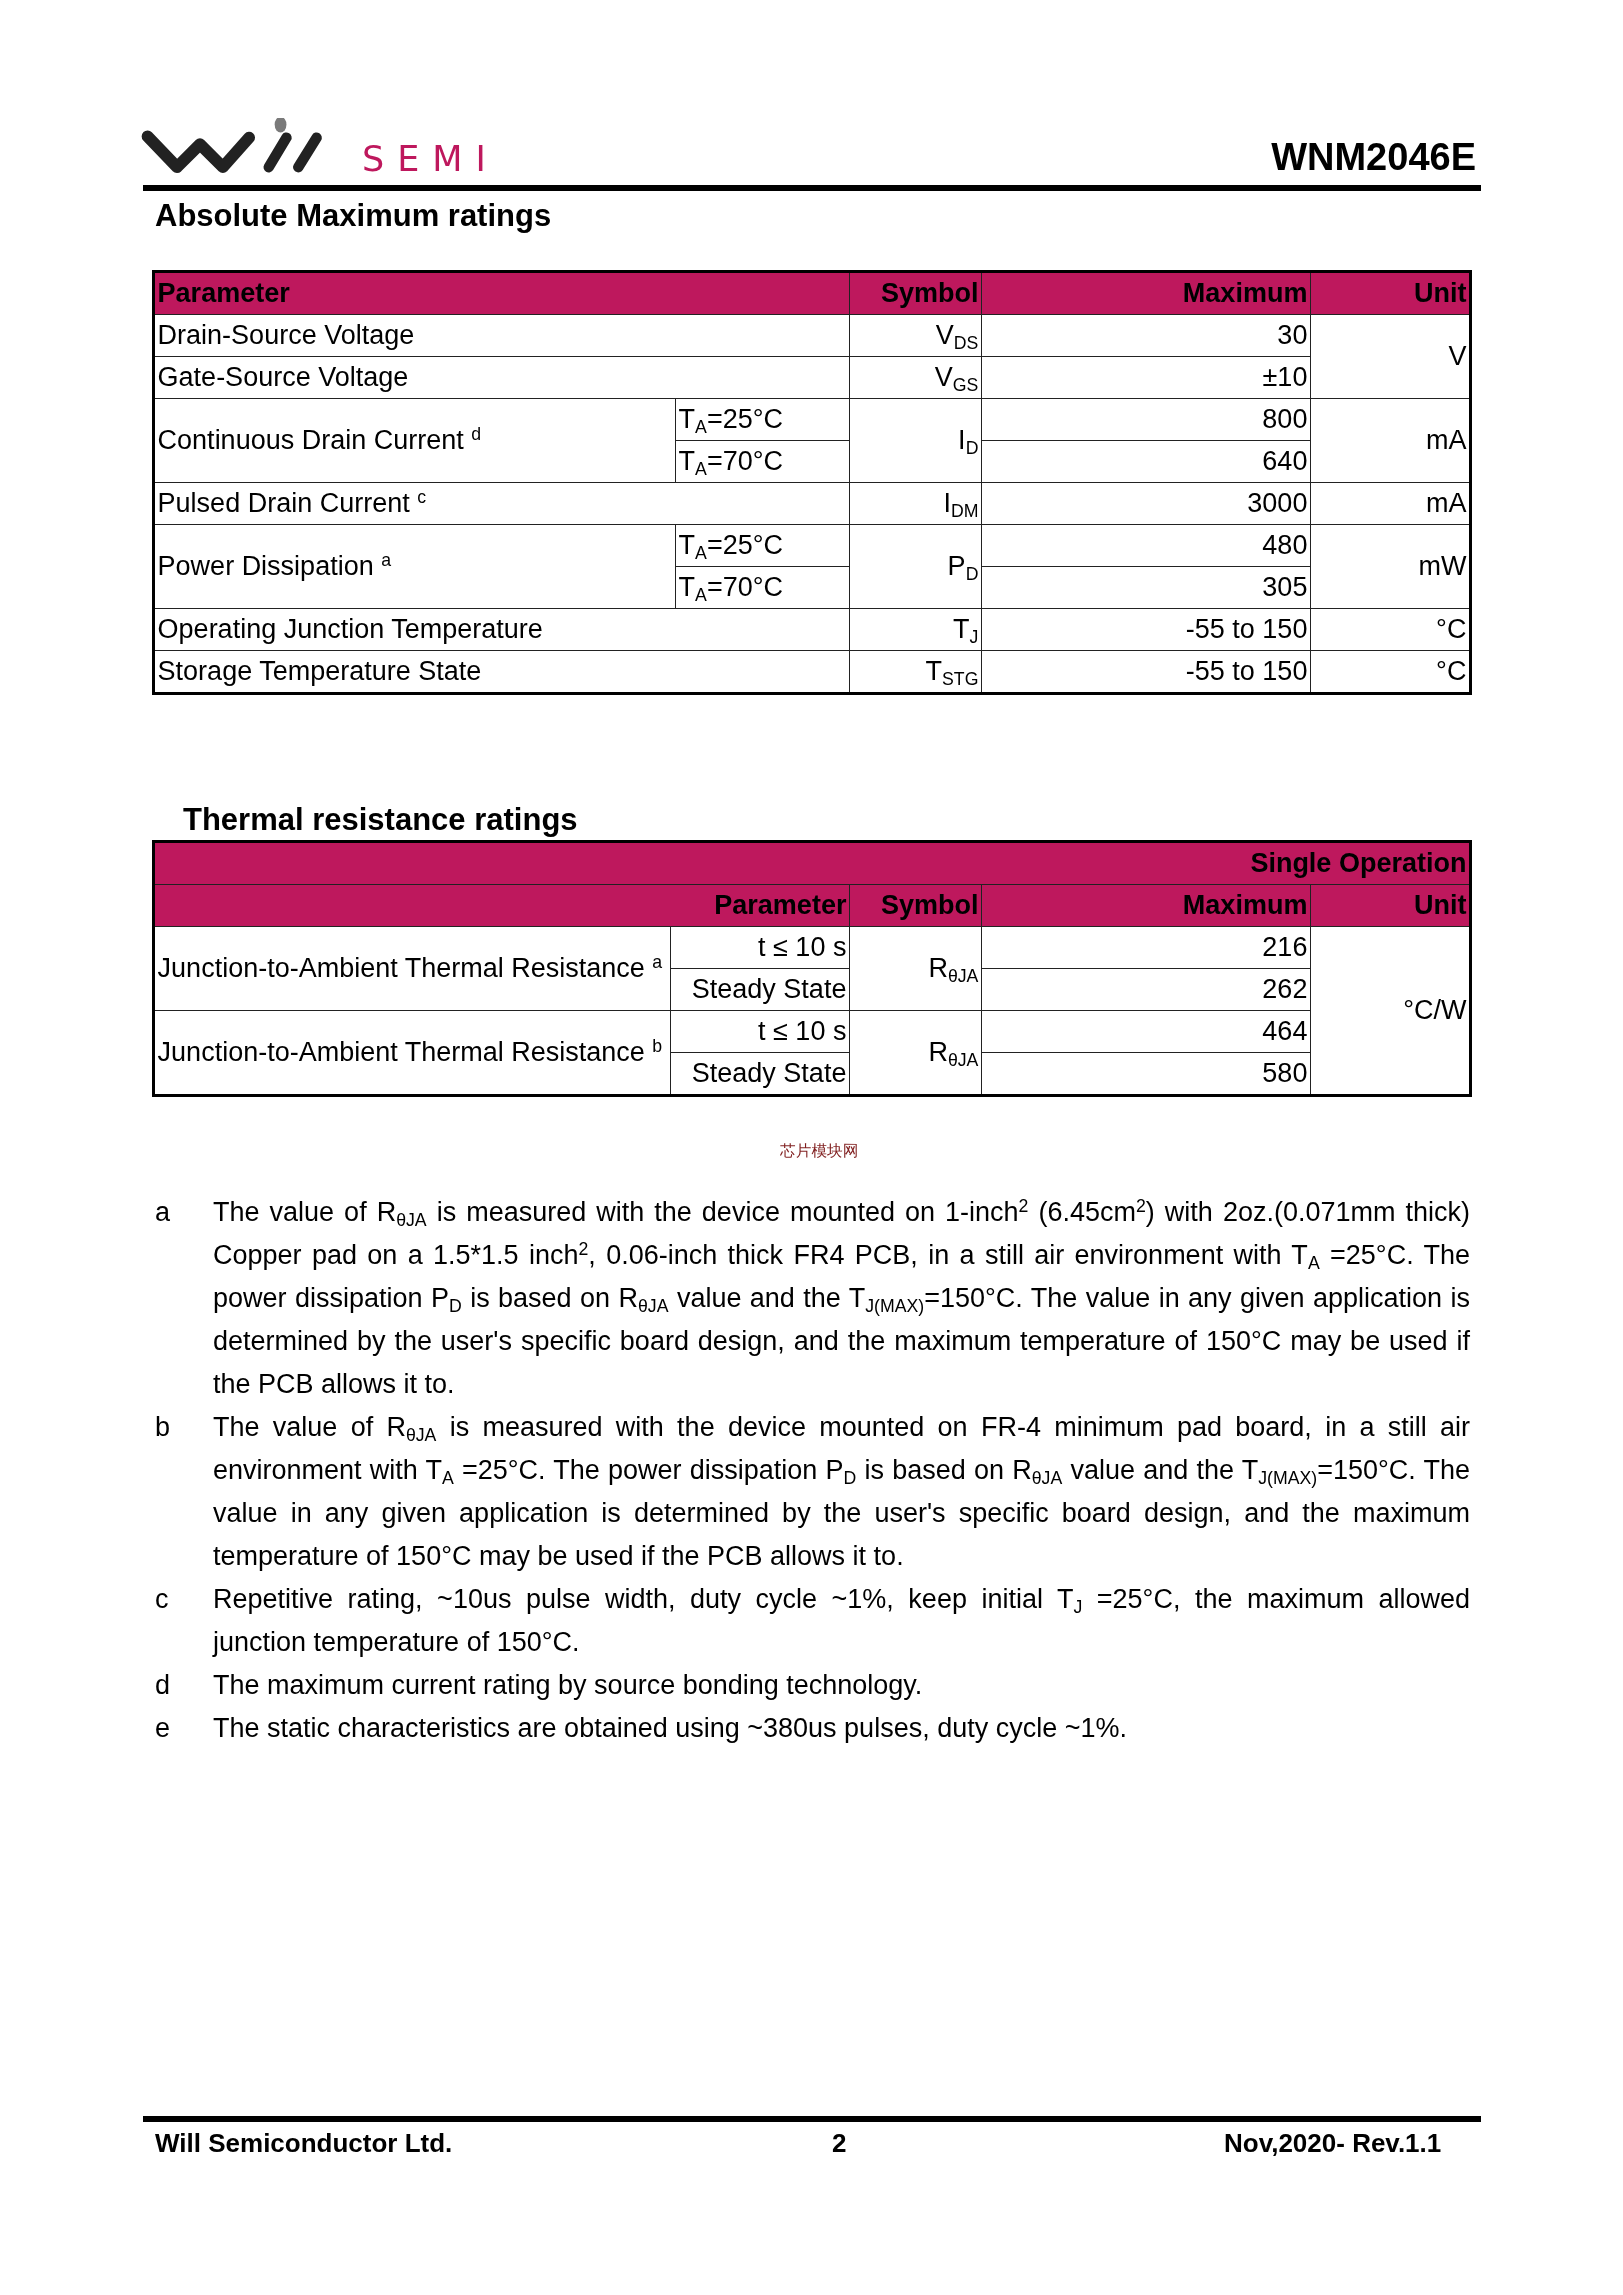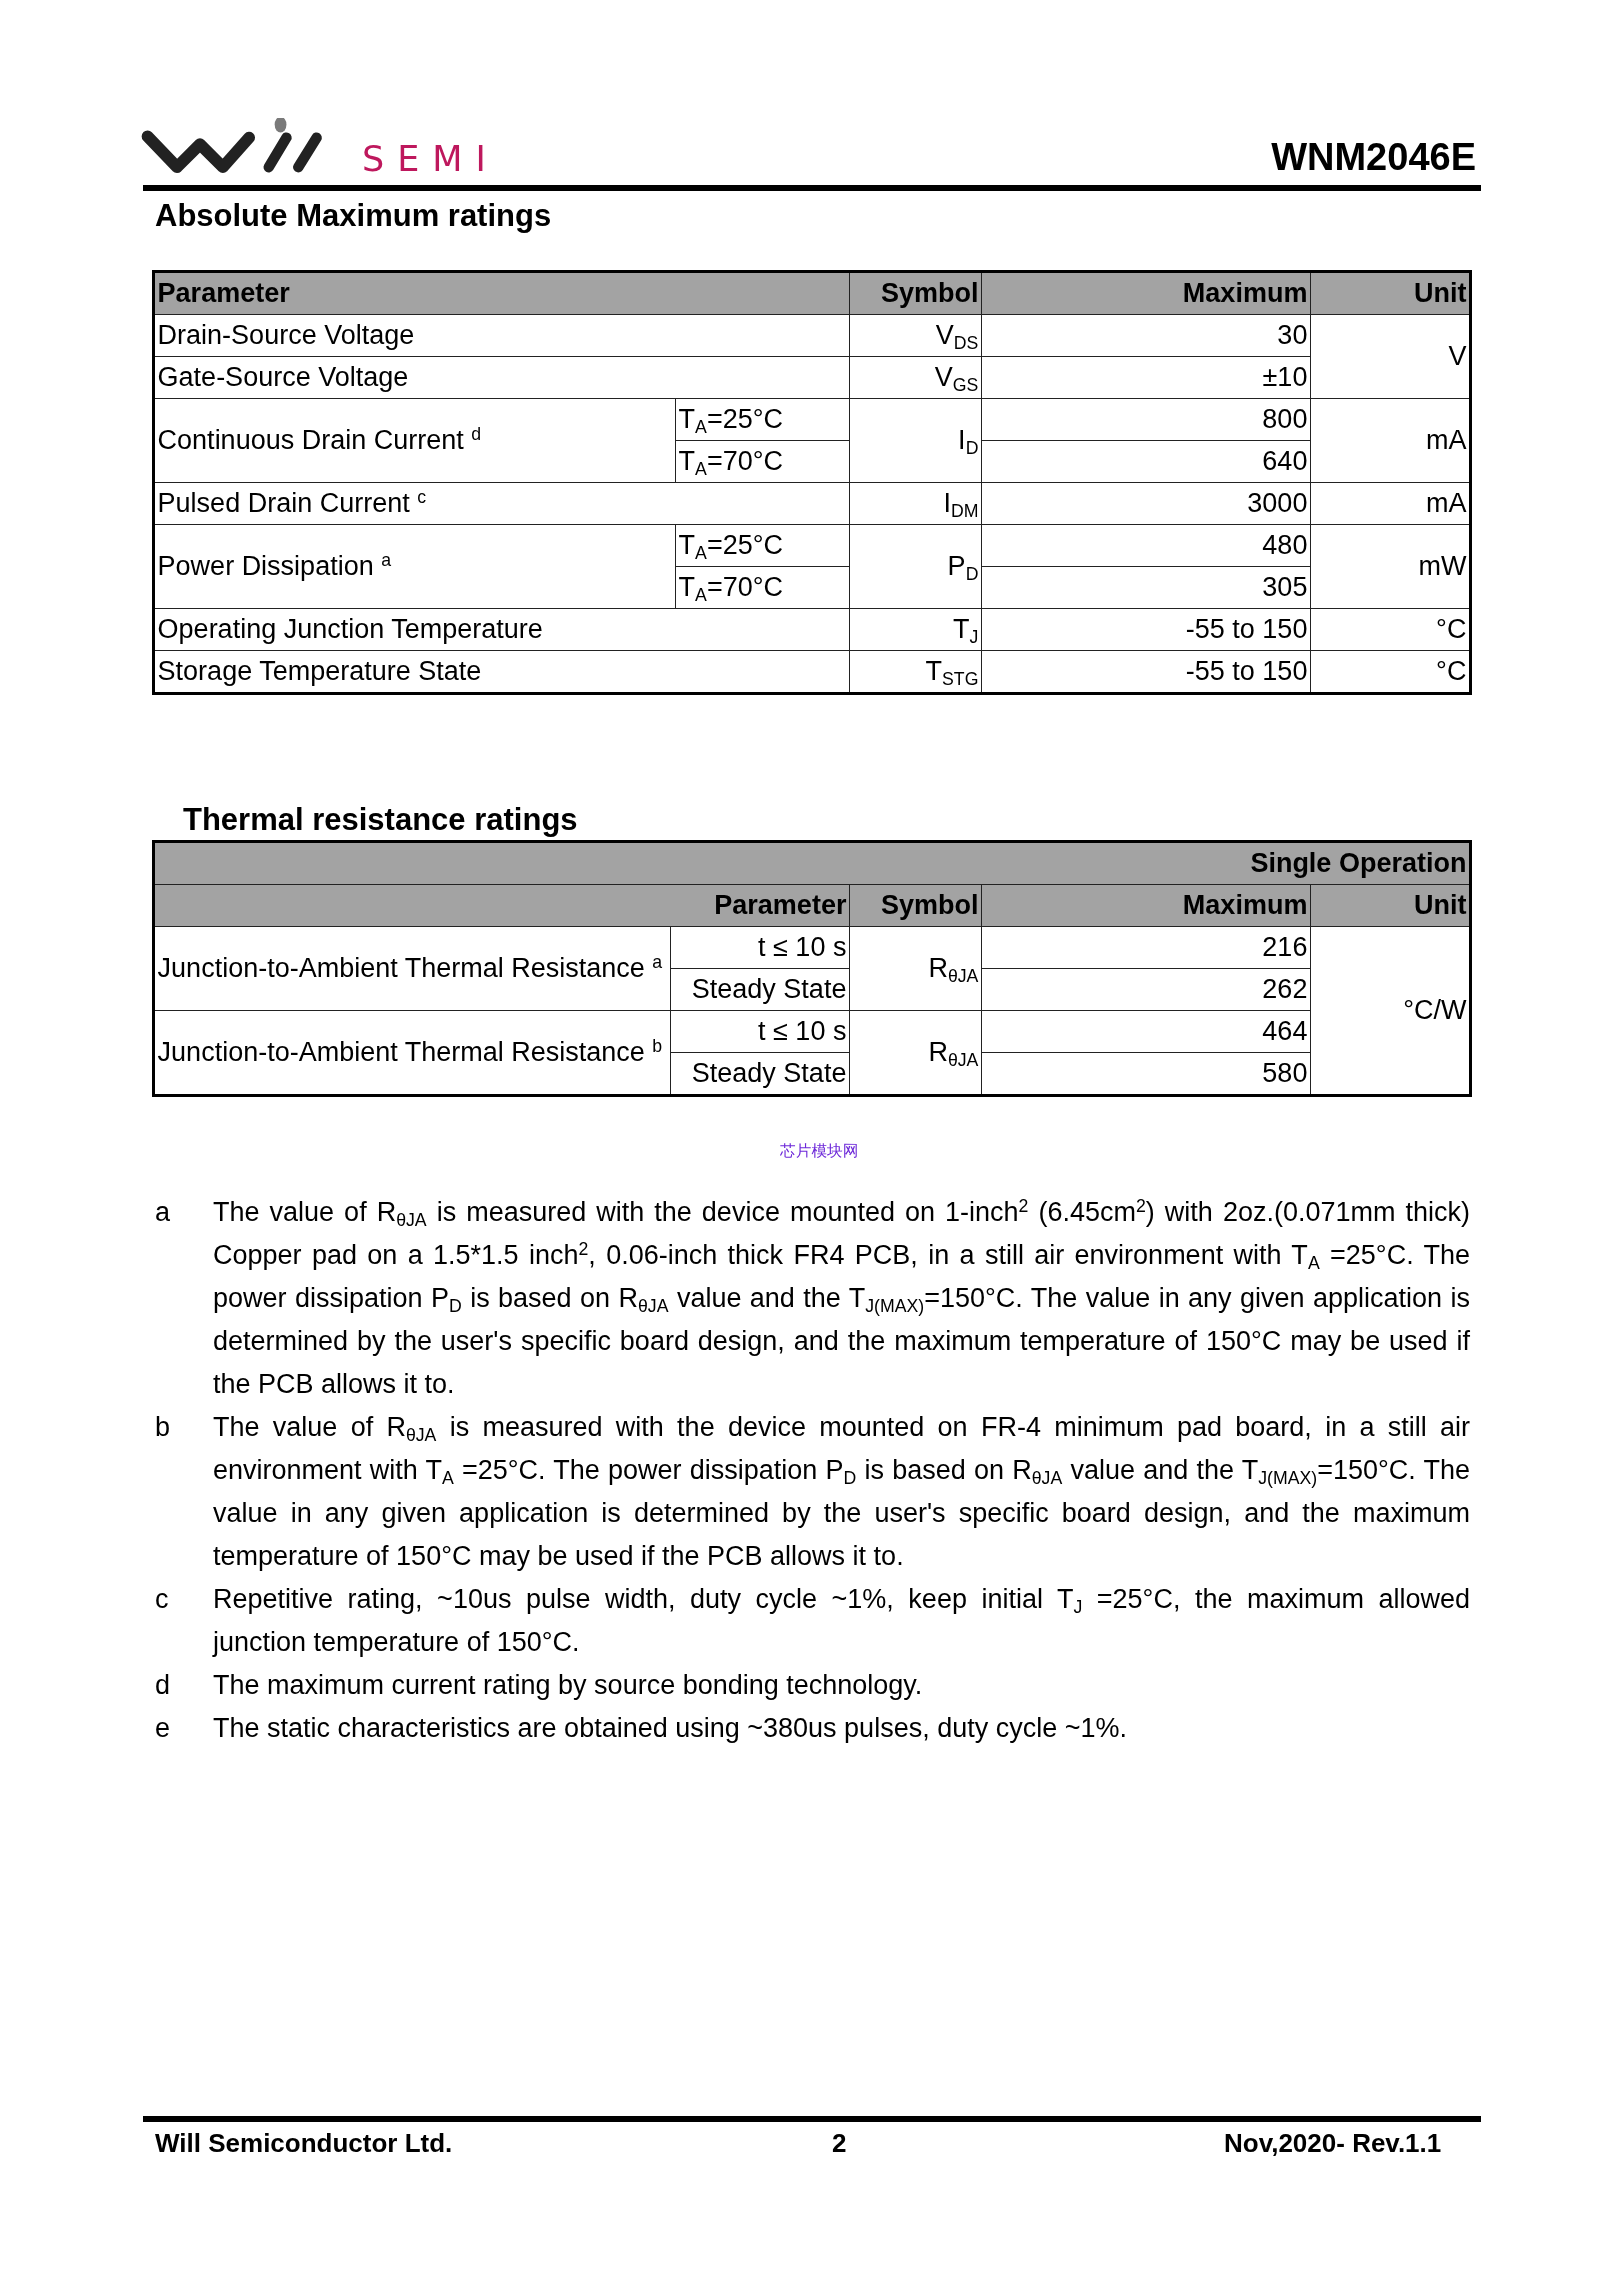--- a/index.html
+++ b/index.html
@@ -11,27 +11,27 @@
                font-family:"DejaVu Sans", sans-serif; font-weight:normal; }
   .part-no { position:absolute; right:147px; top:136px; font-size:38px; font-weight:bold; }
   .top-rule { position:absolute; left:143px; top:185px; width:1338px; height:5.9px; background:#000; }
 
   .section-title { position:absolute; left:155px; font-size:31px; font-weight:bold; }
 
   table.spec { position:absolute; left:152px; width:1316px; border-collapse:collapse;
                border:3.3px solid #000; font-size:27px; table-layout:fixed; }
   table.spec td, table.spec th { border:1.3px solid #222; padding:0 2.6px; height:41px; line-height:41px;
                white-space:nowrap; }
-  table.spec th { background:#a3a3a3; font-weight:bold; }
+  table.spec th { background:#be185d; font-weight:bold; }
   .left { text-align:left; }
   .center { text-align:right; }
   sub { font-size:17.7px; vertical-align:-5.2px; line-height:0; }
   sup { font-size:17.7px; vertical-align:9.2px; line-height:0; }
 
-  .watermark { position:absolute; left:780px; top:1141px; font-size:15.7px; color:#6d28d9; }
+  .watermark { position:absolute; left:780px; top:1141px; font-size:15.7px; color:#7f1d1d; }
 
   .notes { position:absolute; left:155px; top:1191px; width:1315px; font-size:27px; line-height:43px; }
   .note { display:flex; }
   .note-letter { width:58px; flex:none; }
   .note-text { flex:1; text-align:justify; }
 
   .bottom-rule { position:absolute; left:143px; top:2116px; width:1338px; height:5.9px; background:#000; }
   .footer { position:absolute; top:2128px; font-size:26px; font-weight:bold;text-align:right; }
 </style>
 </head>

